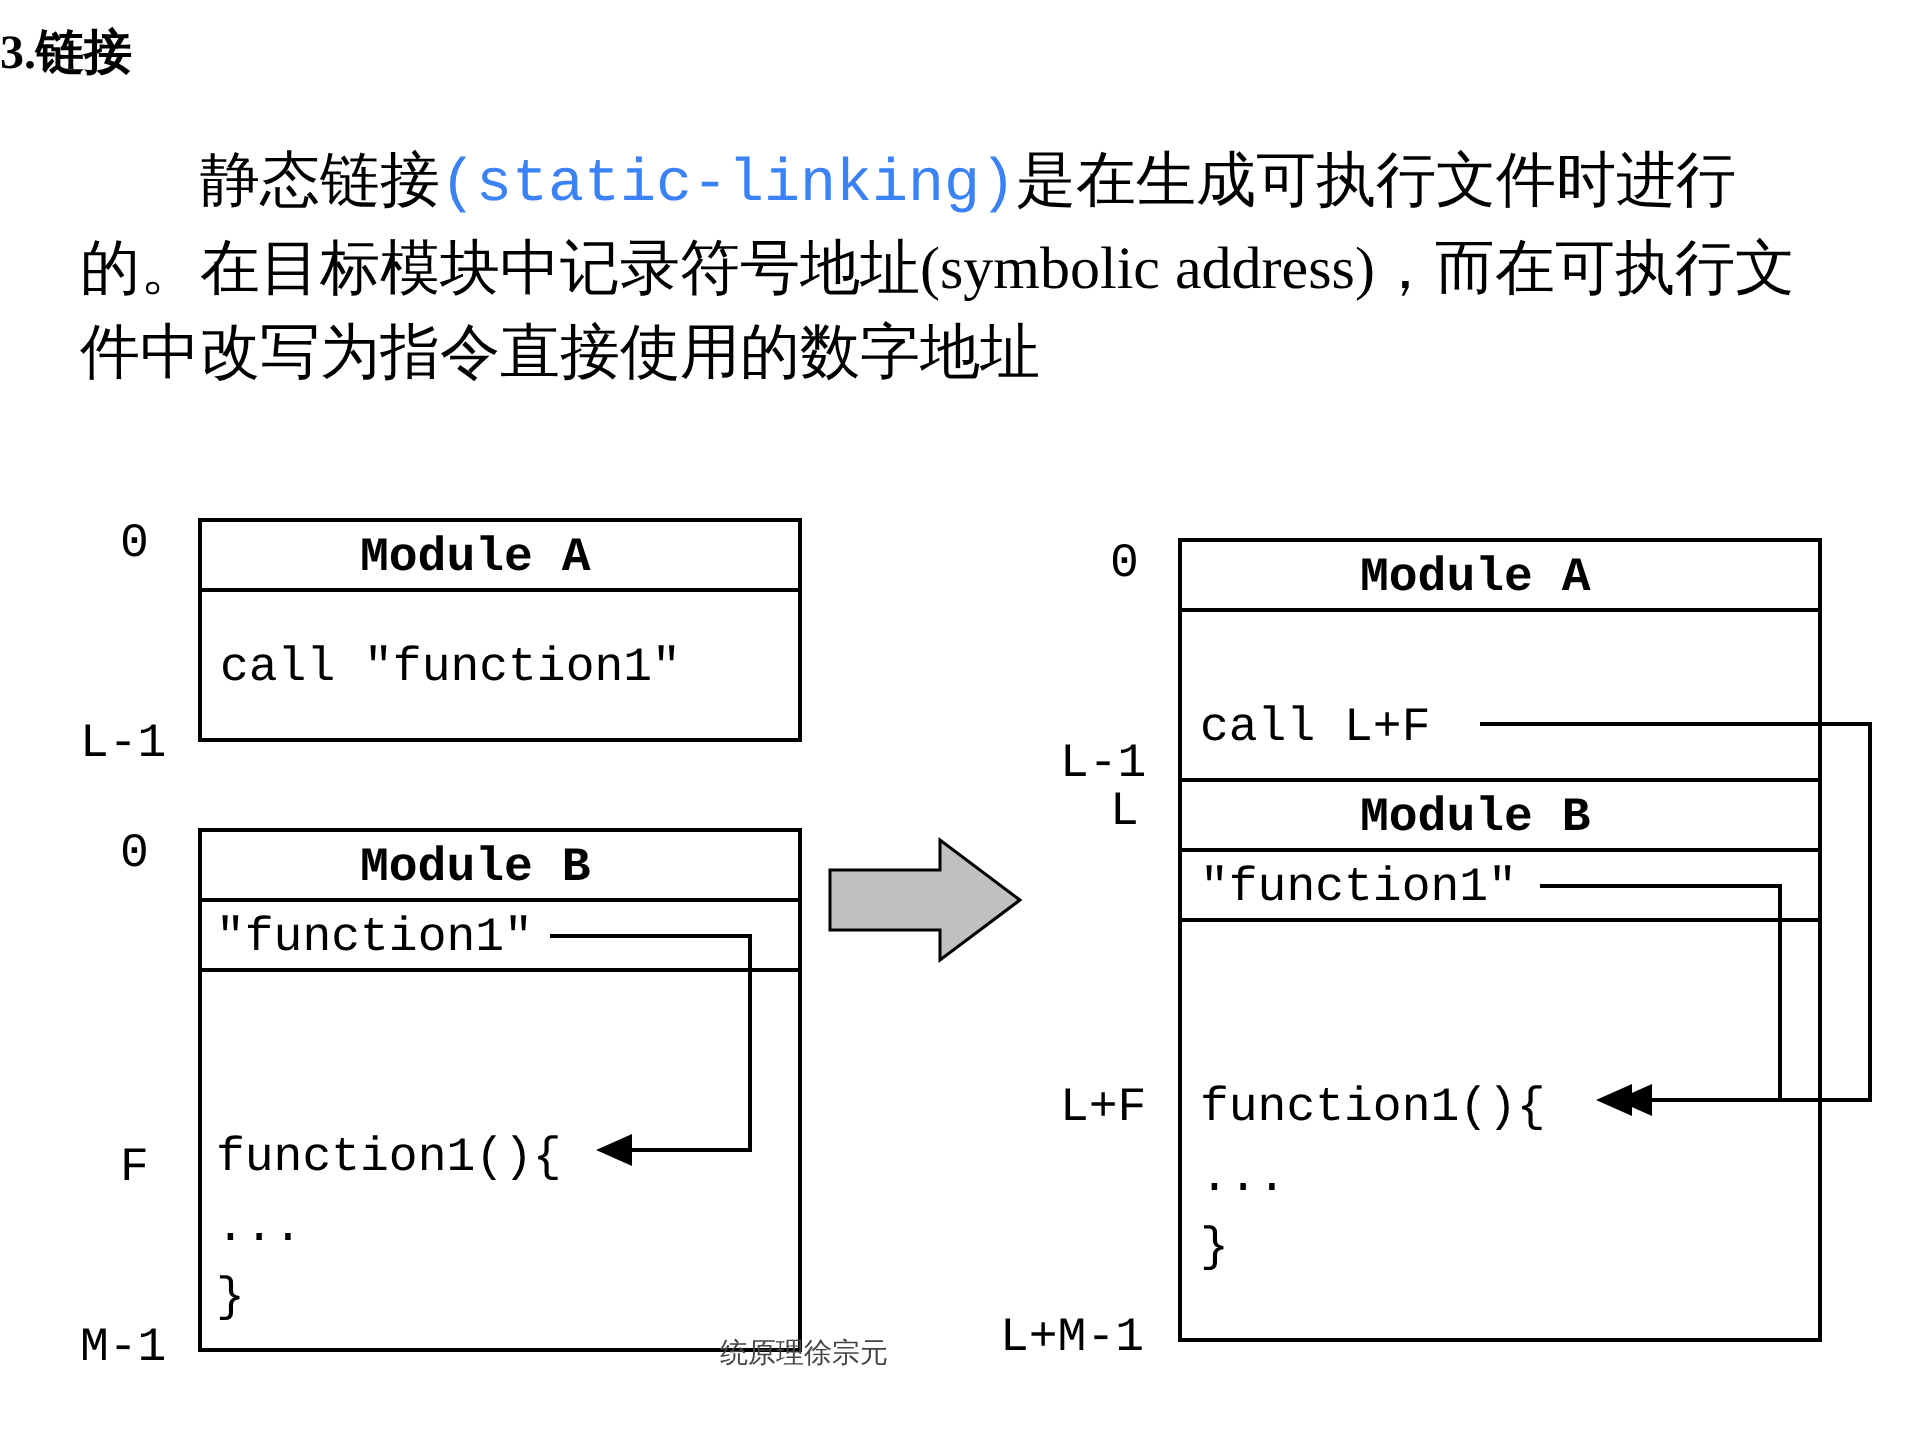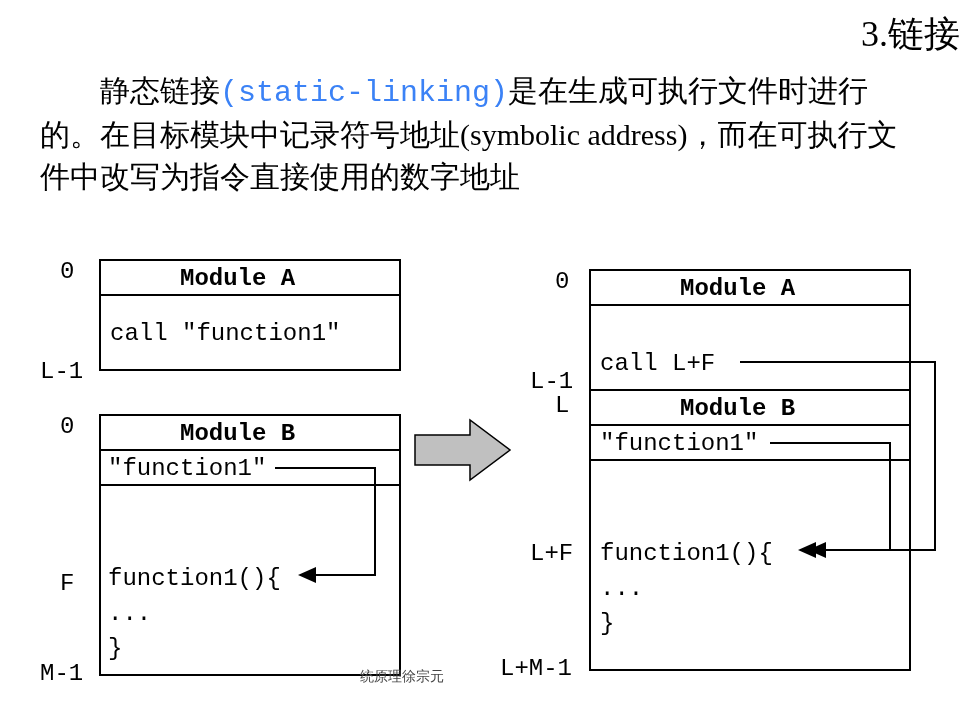--- a/index.html
+++ b/index.html
@@ -11,23 +11,23 @@
     background: #ffffff;
     font-family: "SimSun", serif;
     color: #000;
     position: relative;
   }
   .title {
     position: absolute;
     top: 10px;
     left: 0;
     right: 0;
-    text-align: right;
-    font-size: 36px;
-    font-weight: normal;
+    text-align: left;
+    font-size: 24px;
+    font-weight: bold;
   }
   .para {
     position: absolute;
     top: 70px;
     left: 40px;
     right: 40px;
     font-size: 30px;
     line-height: 1.4;
   }
   .blue { color: #3b82f6; }

